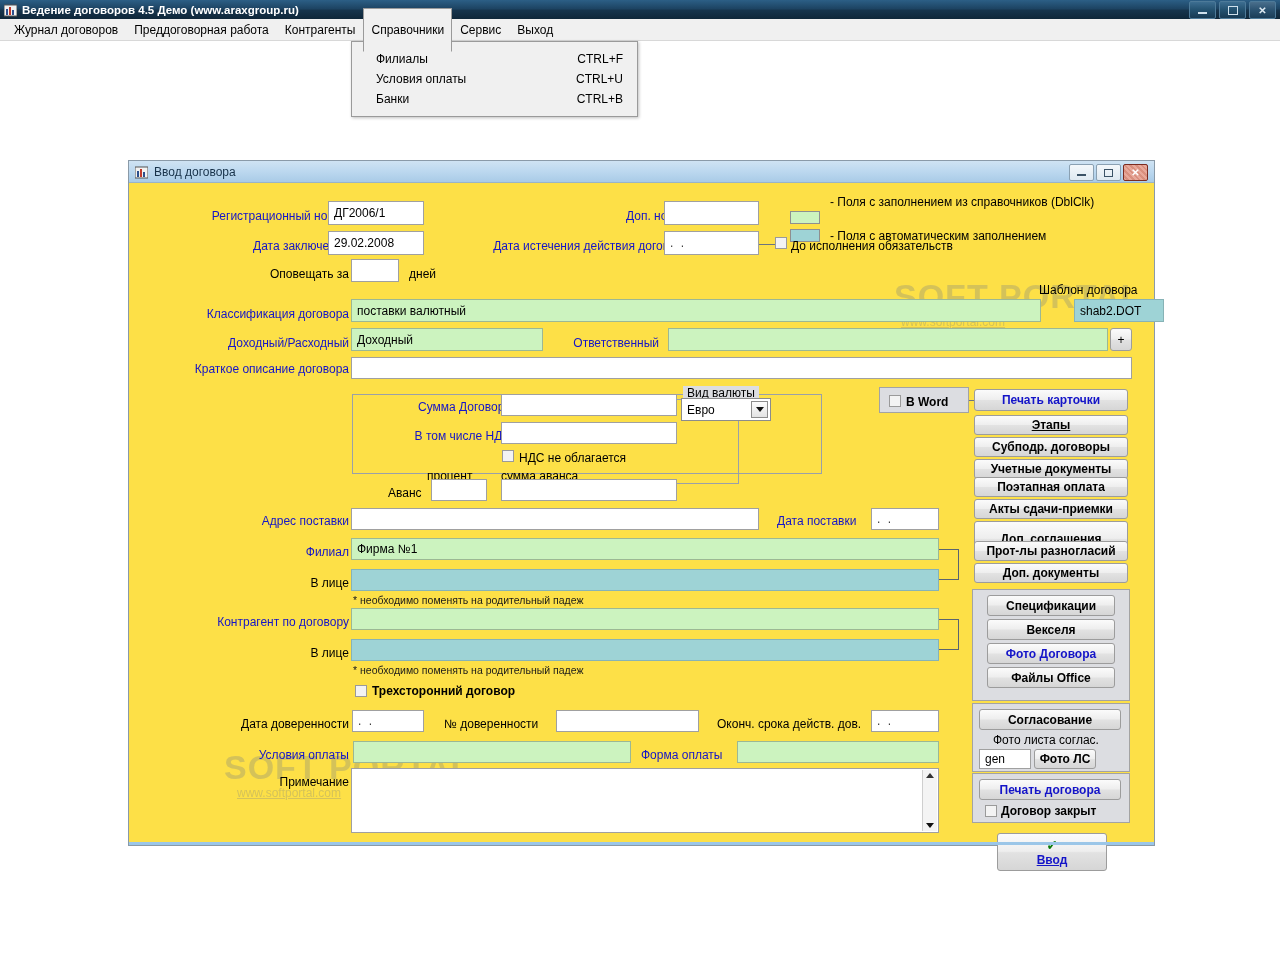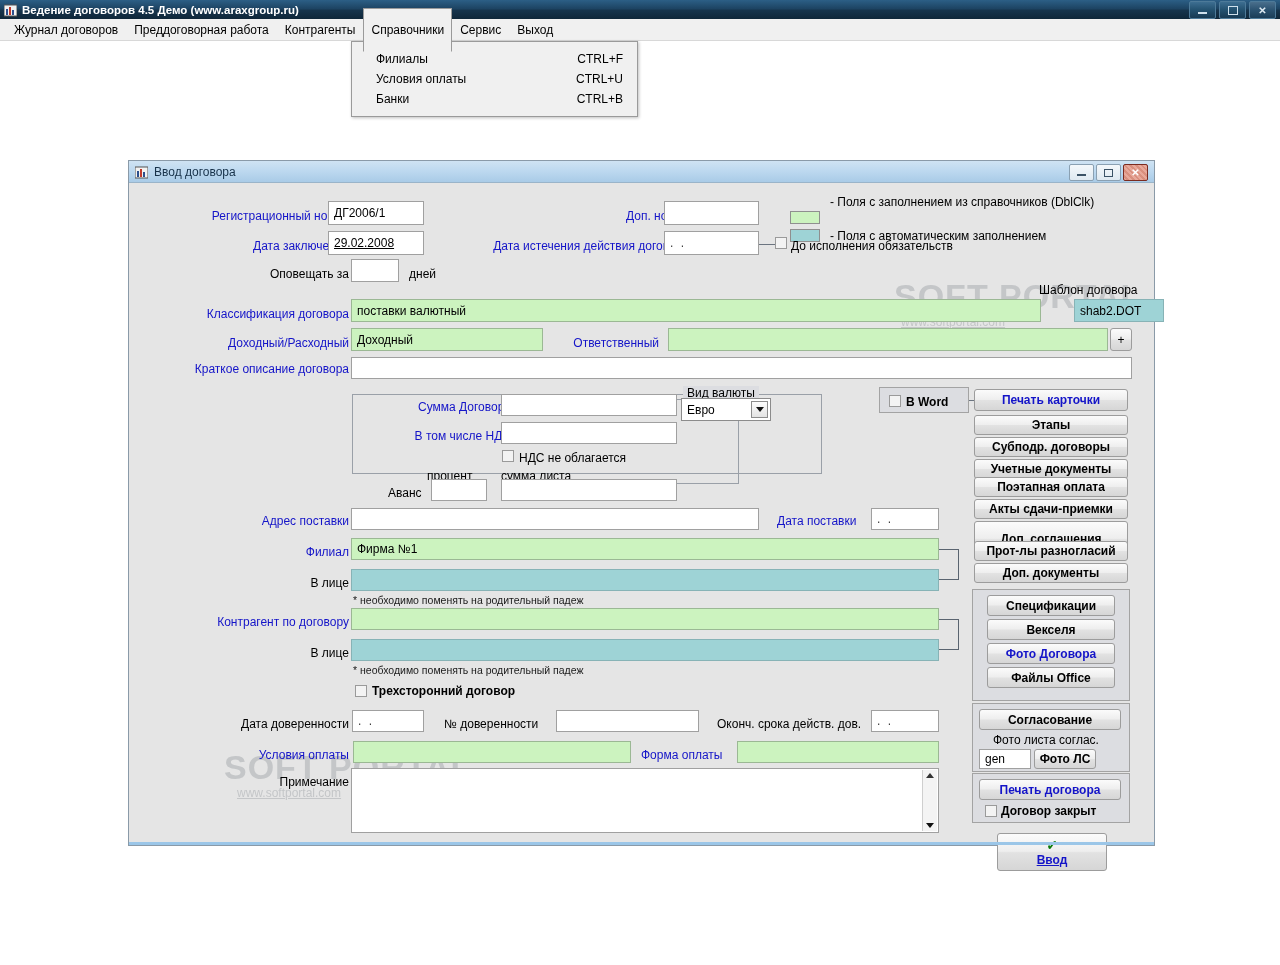--- a/index.html
+++ b/index.html
@@ -80,21 +80,21 @@
 
   
   .canvas {
     position: absolute; left: 0; top: 41px; width: 1280px; height: 924px;
     background: #ffffff;
   }
 
   
   .mdi {
     position: absolute; left: 128px; top: 160px; width: 1027px; height: 686px;
-    background: #e5e5e5;
+    background: #fde047;
     border: 1px solid #8a9aa8;
     box-sizing: border-box;
   }
   .mdi-title {
     height: 22px; width: 100%;
     background: linear-gradient(to bottom, #cfe3f3 0%, #bcd8ef 50%, #a9cbe7 100%);
     border-bottom: 1px solid #9ab4c9;
     display: flex; align-items: center;
     box-sizing: border-box;
     position: relative;
@@ -307,21 +307,21 @@
 
       <div class="lbl lbl-blue lbl-r" style="left:430px; top:26px; width:130px;">Доп. номер</div>
       <div class="fld" style="left:535px; top:18px; width:95px; height:24px;"></div>
 
       <div class="swatch green" style="left:661px; top:28px;"></div>
       <div class="lbl lbl-black" style="left:701px; top:12px;">-  Поля с заполнением из справочников (DblClk)</div>
       <div class="swatch teal" style="left:661px; top:46px;"></div>
       <div class="lbl lbl-black" style="left:701px; top:46px;">- Поля с автоматическим заполнением</div>
 
       <div class="lbl lbl-blue lbl-r" style="left:25px; top:56px; width:195px;">Дата заключения</div>
-      <div class="fld" style="left:199px; top:48px; width:96px; height:24px;text-decoration:underline;">29.02.2008</div>
+      <div class="fld" style="left:199px; top:48px; width:96px; height:24px;">29.02.2008</div>
 
       <div class="lbl lbl-blue lbl-r" style="left:270px; top:56px; width:290px;">Дата истечения действия договора</div>
       <div class="fld date" style="left:535px; top:48px; width:95px; height:24px;"> .  .</div>
 
       <div class="hline" style="left:630px; top:61px; width:16px;"></div>
       <div class="cbx" style="left:646px; top:54px;"></div>
       <div class="lbl lbl-black" style="left:662px; top:56px;">До исполнения обязательств</div>
 
       <div class="lbl lbl-black lbl-r" style="left:25px; top:84px; width:195px;">Оповещать за</div>
       <div class="fld" style="left:222px; top:76px; width:48px; height:23px;"></div>
@@ -348,41 +348,41 @@
       <div class="lbl lbl-blue lbl-r" style="left:232px; top:217px; width:150px;">Сумма Договора</div>
       <div class="fld" style="left:372px; top:211px; width:176px; height:22px;"></div>
 
       <div class="lbl lbl-blue lbl-r" style="left:232px; top:246px; width:150px;">В том числе НДС</div>
       <div class="fld" style="left:372px; top:239px; width:176px; height:22px;"></div>
 
       <div class="cbx" style="left:373px; top:267px;"></div>
       <div class="lbl lbl-black" style="left:390px; top:268px;">НДС не облагается</div>
 
       <div class="lbl lbl-black" style="left:298px; top:286px;">процент</div>
-      <div class="lbl lbl-black" style="left:372px; top:286px;">сумма листа</div>
+      <div class="lbl lbl-black" style="left:372px; top:286px;">сумма аванса</div>
       <div class="lbl lbl-black" style="left:259px; top:303px;">Аванс</div>
       <div class="fld" style="left:302px; top:296px; width:56px; height:22px;"></div>
       <div class="fld" style="left:372px; top:296px; width:176px; height:22px;"></div>
 
       <div class="grp" style="left:548px; top:216px; width:62px; height:85px; border-left:none;"></div>
       <div class="grp-cap" style="left:554px; top:203px;">Вид валюты</div>
       <div class="combo" style="left:552px; top:215px; width:90px; height:23px;">
         <span>Евро</span>
         <span class="combo-arrow">
             <span class="tri-down"></span>
           </span>
       </div>
 
       <div class="panel" style="left:750px; top:204px; width:90px; height:26px;"></div>
       <div class="cbx" style="left:760px; top:212px;"></div>
       <div class="lbl lbl-black" style="left:777px; top:212px; font-weight:bold;">В Word</div>
       <div class="hline" style="left:840px; top:217px; width:15px;"></div>
 
       <div class="btn blue" style="left:845px; top:206px; width:154px; height:22px;">Печать карточки</div>
-      <div class="btn" style="left:845px; top:232px; width:154px; height:20px;">Этапы</div>
+      <div class="btn" style="left:845px; top:232px; width:154px; height:20px;text-decoration:underline;">Этапы</div>
       <div class="btn" style="left:845px; top:254px; width:154px; height:20px;">Субподр. договоры</div>
       <div class="btn" style="left:845px; top:276px; width:154px; height:20px;">Учетные документы</div>
       <div class="btn" style="left:845px; top:294px; width:154px; height:20px;">Поэтапная оплата</div>
       <div class="btn" style="left:845px; top:316px; width:154px; height:20px;">Акты сдачи-приемки</div>
       <div class="btn" style="left:845px; top:338px; width:154px; height:36px;">Доп. соглашения</div>
       <div class="btn" style="left:845px; top:358px; width:154px; height:20px;">Прот-лы разногласий</div>
       <div class="btn" style="left:845px; top:380px; width:154px; height:20px;">Доп. документы</div>
 
       <div class="panel" style="left:843px; top:406px; width:158px; height:112px;"></div>
       <div class="btn" style="left:858px; top:412px; width:128px; height:21px;">Спецификации</div>

